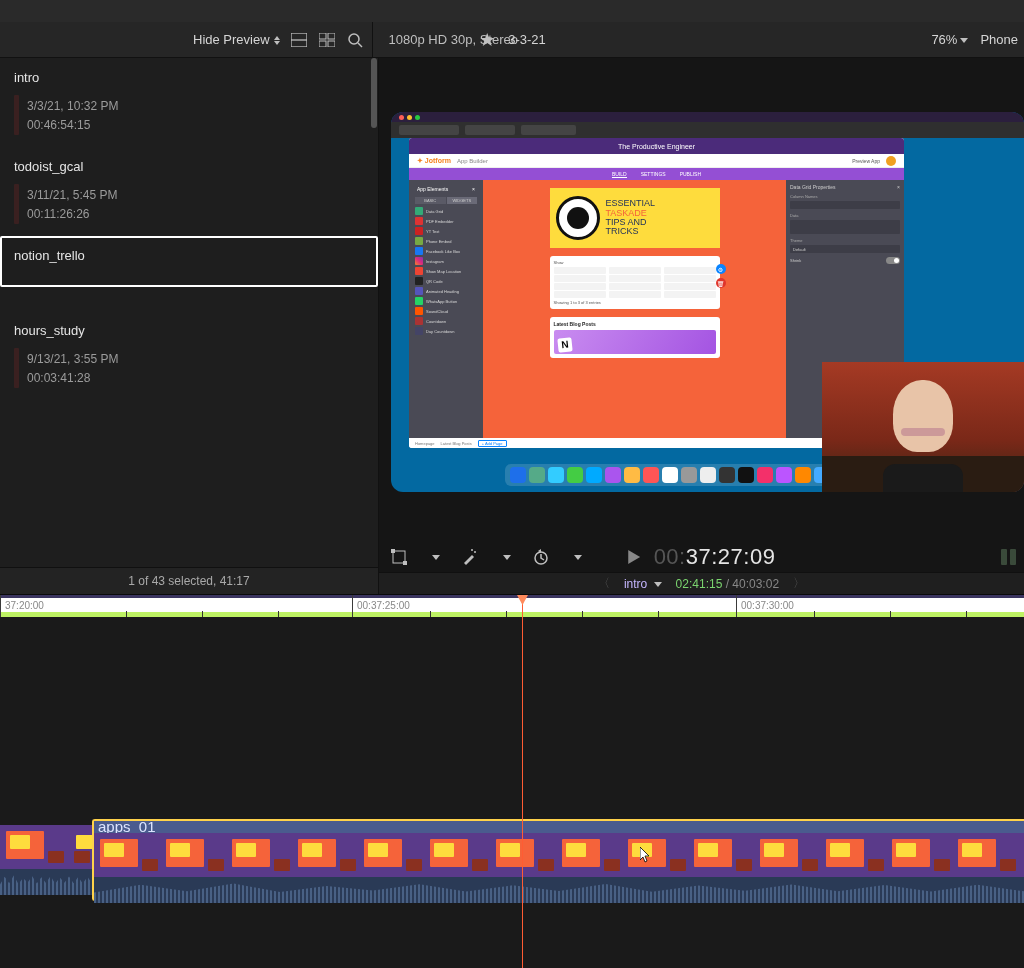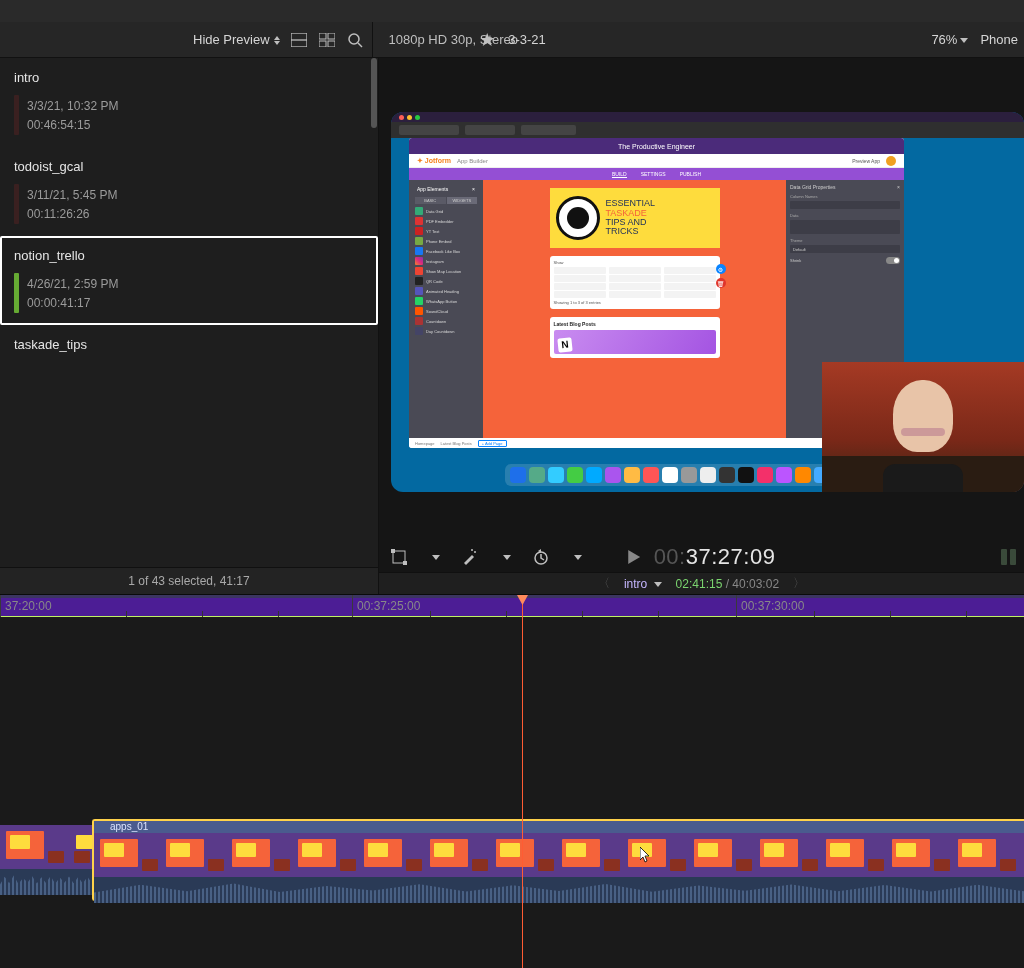--- a/index.html
+++ b/index.html
@@ -78,28 +78,28 @@
   .viewerbar .bigtc{font-size:22px;color:#e5e5e5;letter-spacing:.5px}
   .viewerbar .dim{color:#555}
   .viewerbar .audm{position:absolute;right:8px;display:flex;gap:3px}
   .audm span{width:6px;height:16px;background:#3a4a3a;border-radius:1px}
   .indexbar{position:absolute;left:0;right:0;bottom:0;height:22px;display:flex;align-items:center;justify-content:center;gap:14px;font-size:12px;color:#bfbfbf;background:#1f1f1f;border-top:1px solid #101010}
   .indexbar .arrow{color:#555;cursor:pointer}
   .indexbar .idx{color:#c4b5fd}
   .indexbar .cur{color:#7bd46f}
   .indexbar .tot{color:#888}
   .timeline{flex:1;background:#1a1a1a;position:relative;border-top:1px solid #0a0a0a}
-  .ruler{height:22px;background:#4c1d95;position:relative;font-size:12px;color:#888;border-bottom:1px solid #bef264}
+  .ruler{height:22px;background:#ffffff;position:relative;font-size:10px;color:#888;border-bottom:5px solid #bef264}
   .ruler .tick{position:absolute;top:0;height:22px;border-left:1px solid #3a3a3a;padding-left:4px;line-height:22px}
   .ruler .mini{position:absolute;top:16px;height:6px;border-left:1px solid #333}
   .ruler .topline{position:absolute;top:0;left:0;right:0;height:3px;background:#3b3560}
   .tracks{position:absolute;top:22px;left:0;right:0;bottom:0}
   .clipA{position:absolute;top:208px;left:0;width:92px;height:70px}
   .clipB{position:absolute;top:202px;left:92px;right:0;height:82px;border:2px solid #ffd24a;border-right:none;border-top-left-radius:3px;border-bottom-left-radius:3px}
-  .clip-label{position:absolute;top:0;left:0;right:0;height:16px;background:#4a5b8e;color:#dce4ff;font-size:10px;padding:0 16px;line-height:12px}
+  .clip-label{position:absolute;top:0;left:0;right:0;height:16px;background:#4a5b8e;color:#dce4ff;font-size:15px;padding:0 4px;line-height:12px}
   .clip-thumbs{position:absolute;top:12px;left:0;right:0;height:44px;display:flex}
   .clipA .clip-thumbs{top:0;height:44px}
   .cth{flex:0 0 66px;height:44px;background:#5a3a8a;position:relative;overflow:hidden}
   .cth::before{content:"";position:absolute;left:6px;top:6px;right:22px;bottom:10px;background:#f5633a;border-radius:1px}
   .cth::after{content:"";position:absolute;left:10px;top:10px;width:20px;height:14px;background:#fedc3d;border-radius:1px}
   .cth .wc{position:absolute;right:2px;bottom:6px;width:16px;height:12px;background:#8a3020;border-radius:1px}
   .clip-audio{position:absolute;left:0;right:0;height:26px;background:#2a3a56}
   .clipA .clip-audio{top:44px}
   .clipB .clip-audio{top:56px;background:#2a3a56}
   .wave{position:absolute;inset:0;background:repeating-linear-gradient(90deg,#5d7aa3 0 2px,transparent 2px 4px);opacity:.6;clip-path:polygon(0 60%,5% 30%,10% 55%,15% 25%,20% 58%,25% 35%,30% 52%,35% 28%,40% 56%,45% 32%,50% 54%,55% 27%,60% 57%,65% 33%,70% 53%,75% 29%,80% 55%,85% 31%,90% 56%,95% 30%,100% 55%,100% 100%,0 100%)}
@@ -181,30 +181,32 @@
         <div class="row">
             <div class="thumb"></div>
         <div class="meta">
               <div>3/11/21, 5:45 PM</div>
               <div>00:11:26:26</div>
             </div>
           </div>
       </div>
       <div class="evt selected">
         <div class="name">notion_trello</div>
+      </div>
+      <div class="evt">
+      </div>
+      <div class="evt">
+        <div class="name">hours_study</div>
         <div class="row">
-            <div class="thumb" style="background:#6a3"></div>
+            <div class="thumb"></div>
         <div class="meta">
-              <div>4/26/21, 2:59 PM</div>
-              <div>00:00:41:17</div>
-            </div>
-          </div>
-      </div>
-      <div class="evt">
-        <div class="name">taskade_tips</div>
+              <div>9/13/21, 3:55 PM</div>
+              <div>00:03:41:28</div>
+            </div>
+          </div>
       </div>
 
       <div class="status">1 of 43 selected, 41:17</div>
     </div>
 
     <div class="viewer">
       <div class="canvas">
         <div class="macbar">
             <span class="dot" style="background:#ff5f57"></span>
             <span class="dot" style="background:#febc2e"></span>

